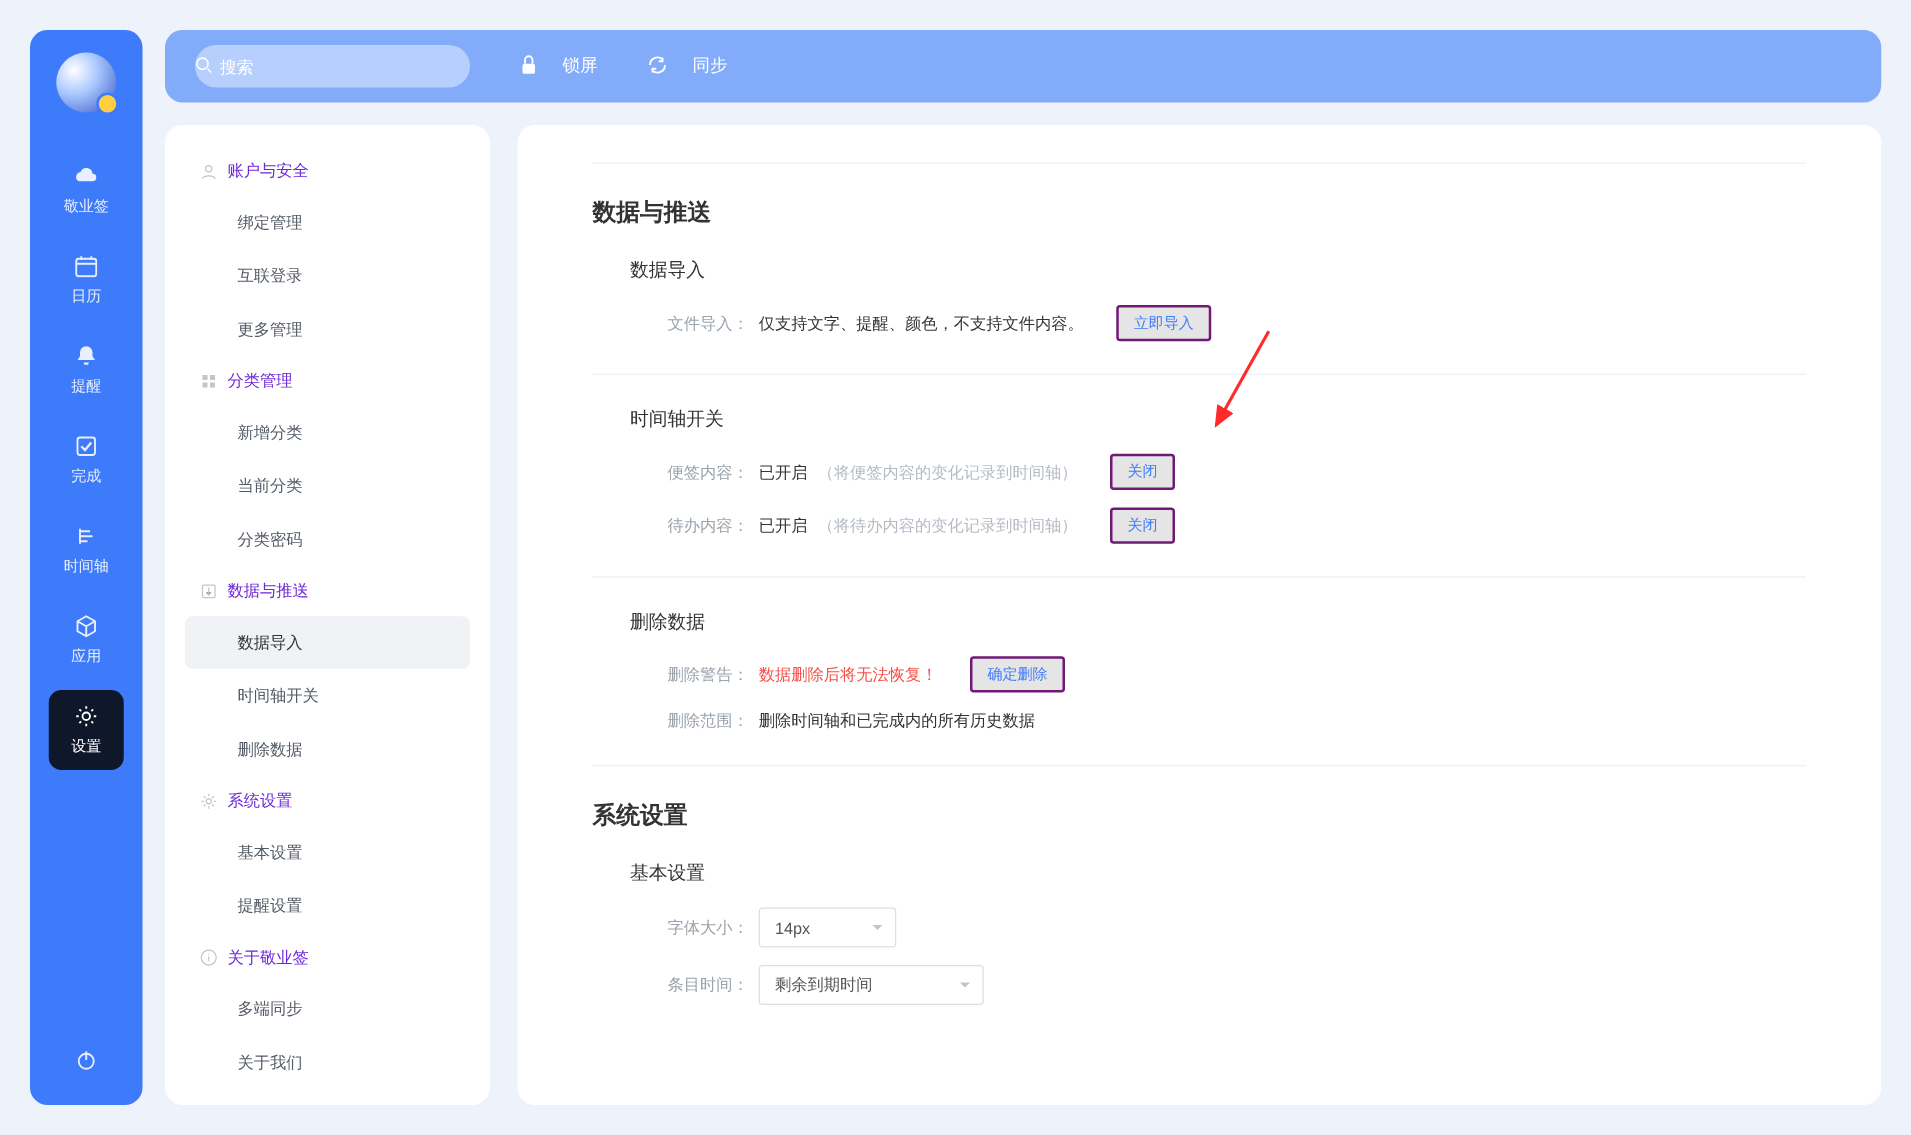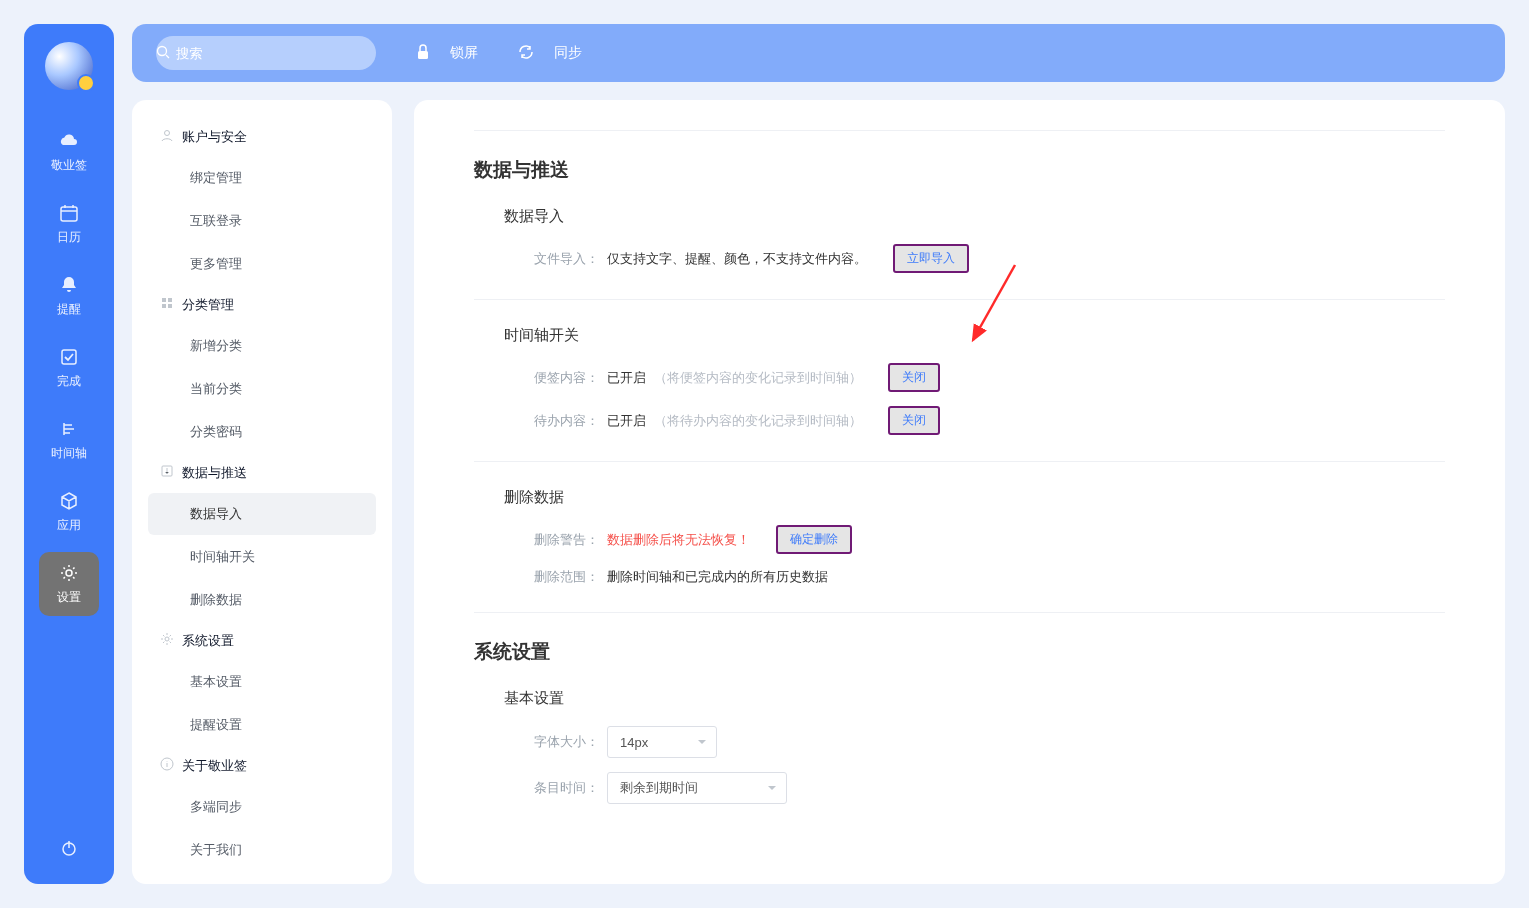--- a/index.html
+++ b/index.html
@@ -38,21 +38,21 @@
   content:"";position:absolute;right:-2px;bottom:-2px;width:14px;height:14px;
   border-radius:50%;background:#ffcf3f;border:2px solid #3e7bfa;
 }
 .nav-item {
   width: 60px;
   display: flex; flex-direction: column; align-items: center;
   padding: 10px 0; margin-bottom: 8px;
   border-radius: 10px;
   cursor: pointer; color:#e8efff;
 }
-.nav-item.active { background: #737373; color:#fff;}
+.nav-item.active { background: #0f172a; color:#fff;}
 .nav-icon {
   width: 22px; height: 22px;
   display:flex;align-items:center;justify-content:center;
   margin-bottom: 5px;
   font-size: 16px;
 }
 .nav-label { font-size: 12px; }
 .nav-spacer { flex: 1; }
 .nav-power {
   width: 36px;height:36px;border-radius:50%;
@@ -84,22 +84,22 @@
 .top-act { color:#fff; display:flex;align-items:flex-start;gap:20px;cursor:pointer;font-size:14px;}
 
 .workspace { flex:1; display:flex; gap:22px; min-height:0;}
 
 
 .settings-nav {
   width: 260px; background:#fff; border-radius:14px;
   padding: 18px 10px; overflow:auto;
 }
 .sn-group-title {
-  display:flex;gap:8px;
-  color:#0f172a;padding:10px 18px;font-size:13px;
+  display:flex;align-items:center;gap:8px;
+  color:#6d28d9;padding:10px 18px;font-size:13px;
 }
 .sn-group-icon{width:14px;height:14px;display:inline-flex;align-items:center;justify-content:center;color:#c0c6cd;}
 .sn-item {
   padding:12px 18px 12px 42px;
   color:#545b66;cursor:pointer;border-radius:6px;margin:1px 6px;
 }
 .sn-item.active{background:#f0f2f5;color:#333;}
 
 
 .panel {

